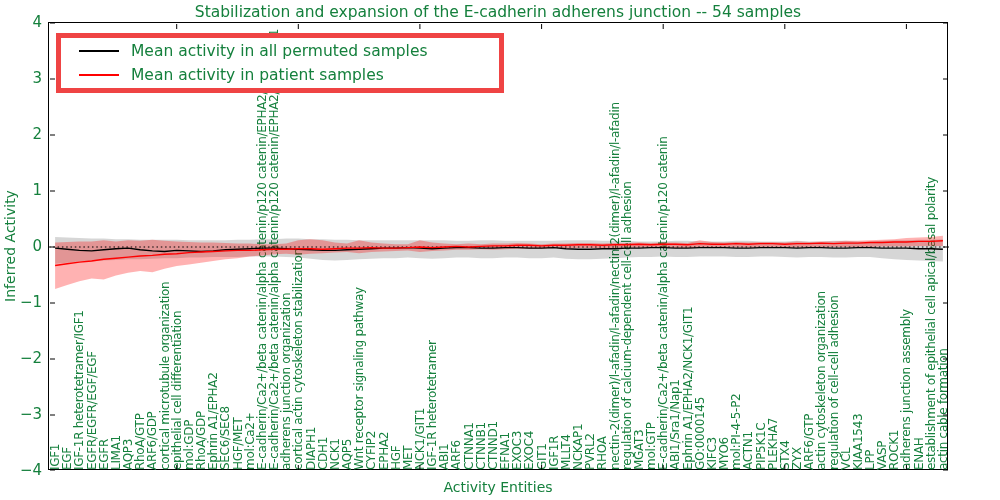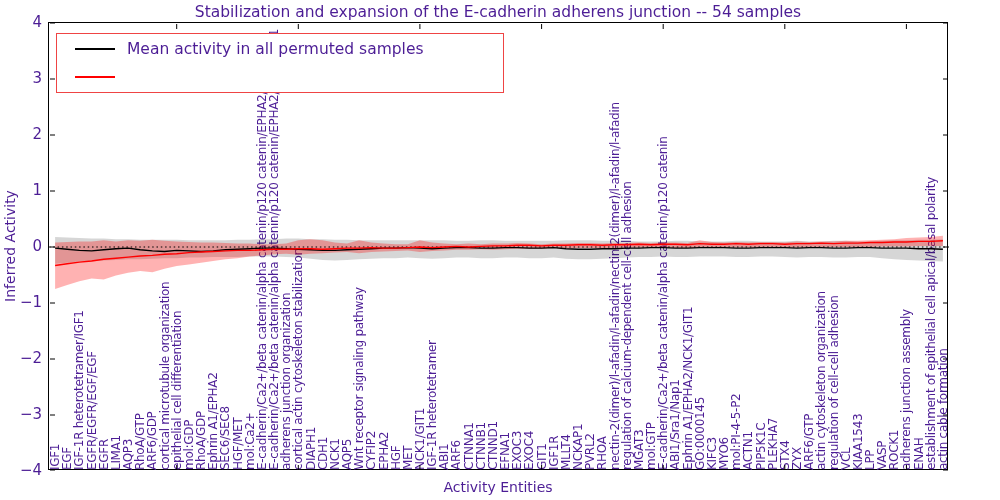--- a/index.html
+++ b/index.html
@@ -1,38 +1,38 @@
 <!DOCTYPE html>
 <html><head>
 <meta charset="utf-8">
 <style>
   html,body{margin:0;padding:0;background:#ffffff;}
   #figure{
     position:relative;width:1000px;height:500px;background:#ffffff;
-    font-family:"DejaVu Sans","Liberation Sans",sans-serif;color:#4c1d95;
+    font-family:"DejaVu Sans","Liberation Sans",sans-serif;color:#15803d;
     overflow:hidden;
   }
   #title{
     position:absolute;left:48px;top:3px;width:900px;text-align:center;
     font-size:15.5px;white-space:nowrap;z-index:1;
   }
   #plot{
     position:absolute;left:48px;top:22px;width:900px;height:448px;
     border:1px solid #000;box-sizing:border-box;z-index:2;overflow:visible;
   }
   #xlabels{position:absolute;left:0;top:0;width:900px;height:448px;z-index:1;}
   .xlab{
     position:absolute;bottom:1px;height:12px;line-height:12px;font-size:12px;
     white-space:nowrap;transform:rotate(-90deg);transform-origin:left bottom;
     letter-spacing:-0.3px;
   }
   #chart-svg{position:absolute;left:0;top:0;z-index:2;pointer-events:none;}
   #legend{
     position:absolute;left:7px;top:10px;width:448px;height:60px;z-index:5;
-    background:#fff;border:1px solid #ef4444;box-sizing:border-box;
+    background:#fff;border:5px solid #ef4444;box-sizing:border-box;
     display:flex;flex-direction:column;justify-content:space-evenly;
   }
   .lg-row{display:flex;align-items:center;height:24px;}
   .lg-swatch{display:inline-block;width:40px;height:2px;margin-left:18px;flex:none;}
   .lg-label{margin-left:12px;font-size:15.5px;white-space:nowrap;}
   .ylab{
     position:absolute;left:0;width:42px;text-align:right;font-size:15px;
     height:18px;line-height:18px;z-index:1;
   }
   #ylabel{
@@ -182,16 +182,17 @@
         <line x1="857.4" y1="442" x2="857.4" y2="447" stroke="#000" stroke-width="1"></line>
       </svg>
 
     <div id="legend">
       <div class="lg-row">
         <span class="lg-swatch" style="background: rgb(0, 0, 0);"></span>
         <span class="lg-label">Mean activity in all permuted samples</span>
       </div>
       <div class="lg-row">
         <span class="lg-swatch" style="background: rgb(255, 0, 0);"></span>
+        <span class="lg-label">Mean activity in patient samples</span>
       </div>
     </div>
   </div>
 </div>
 
 </body></html>

